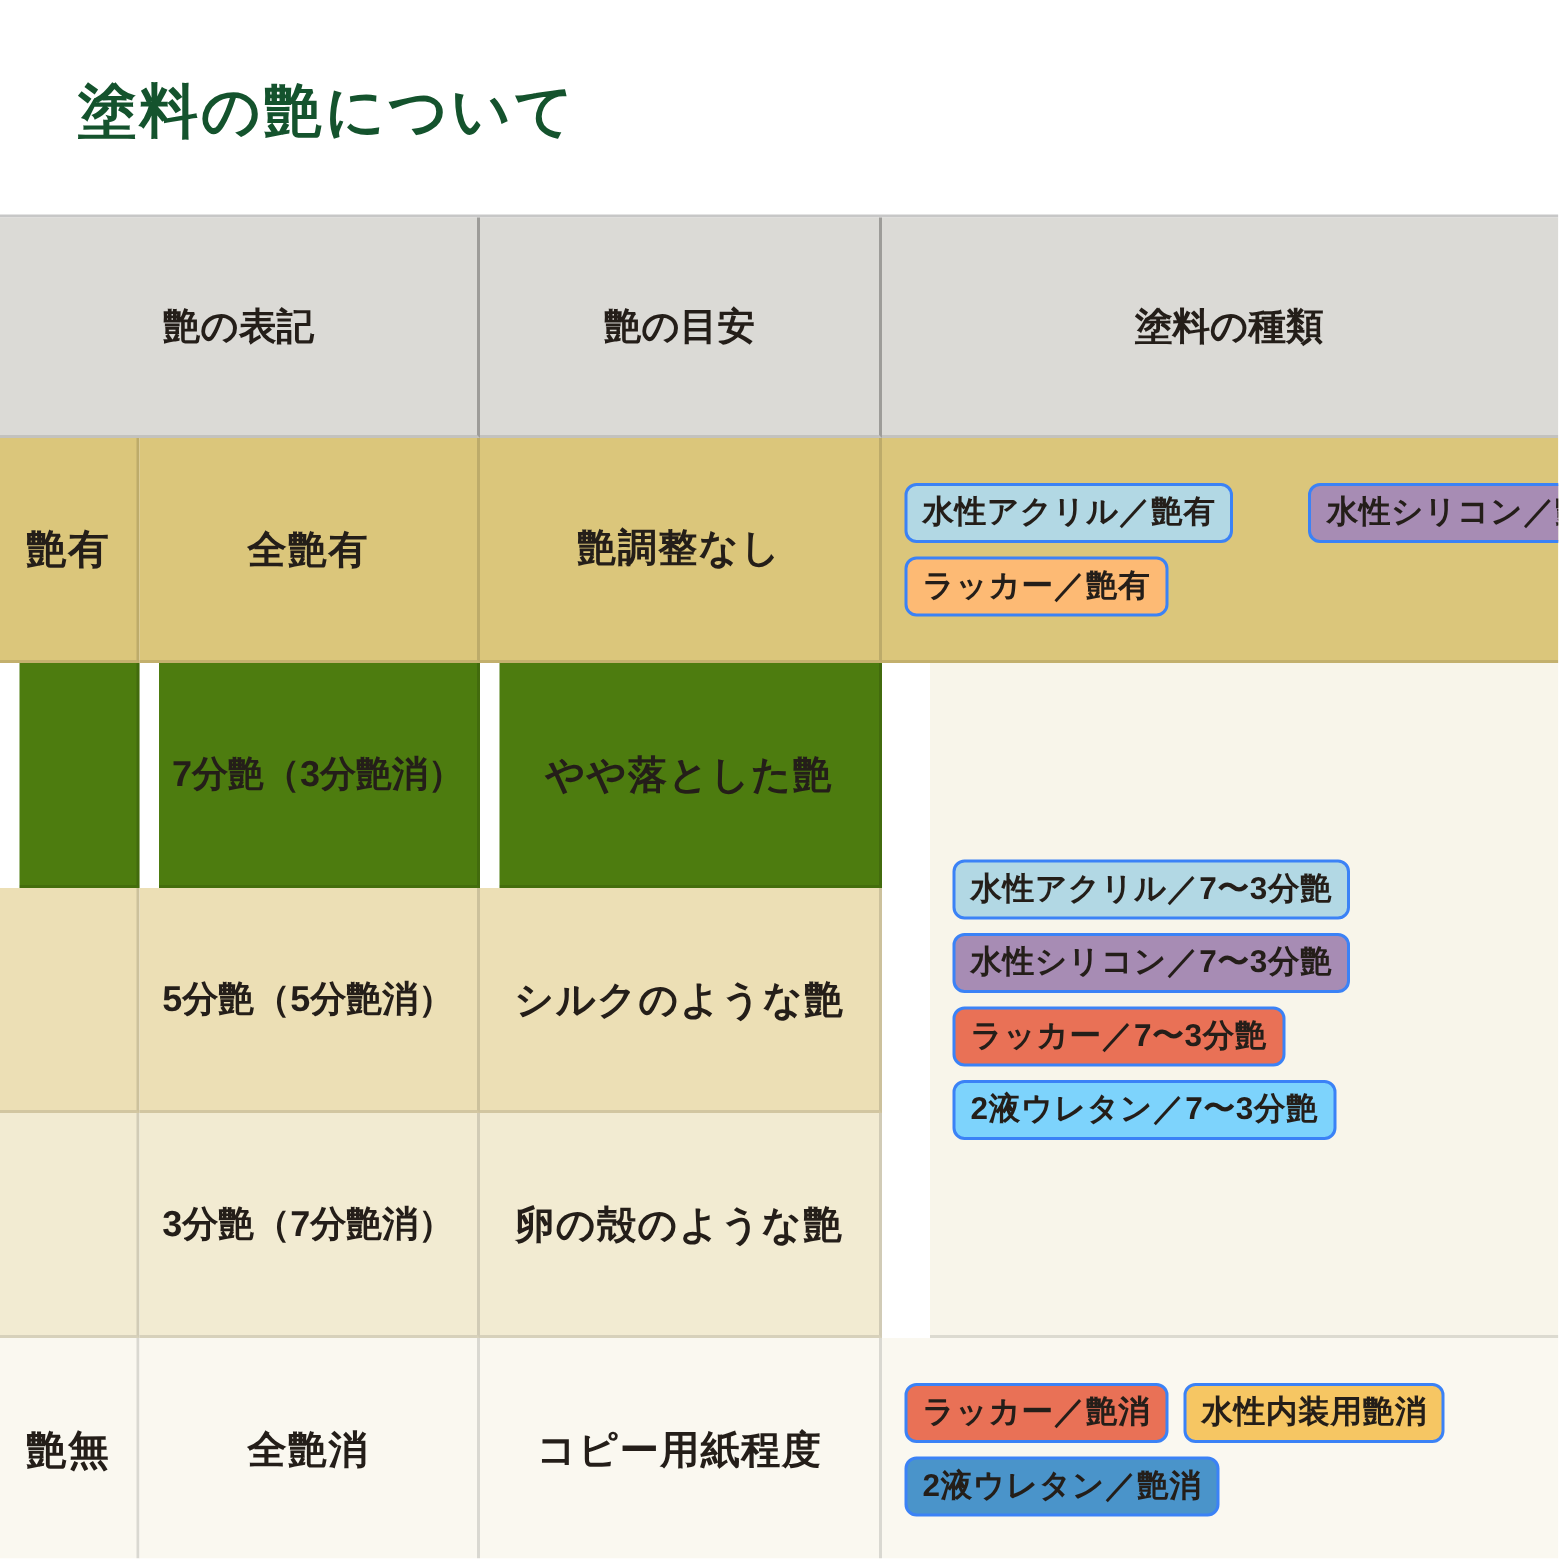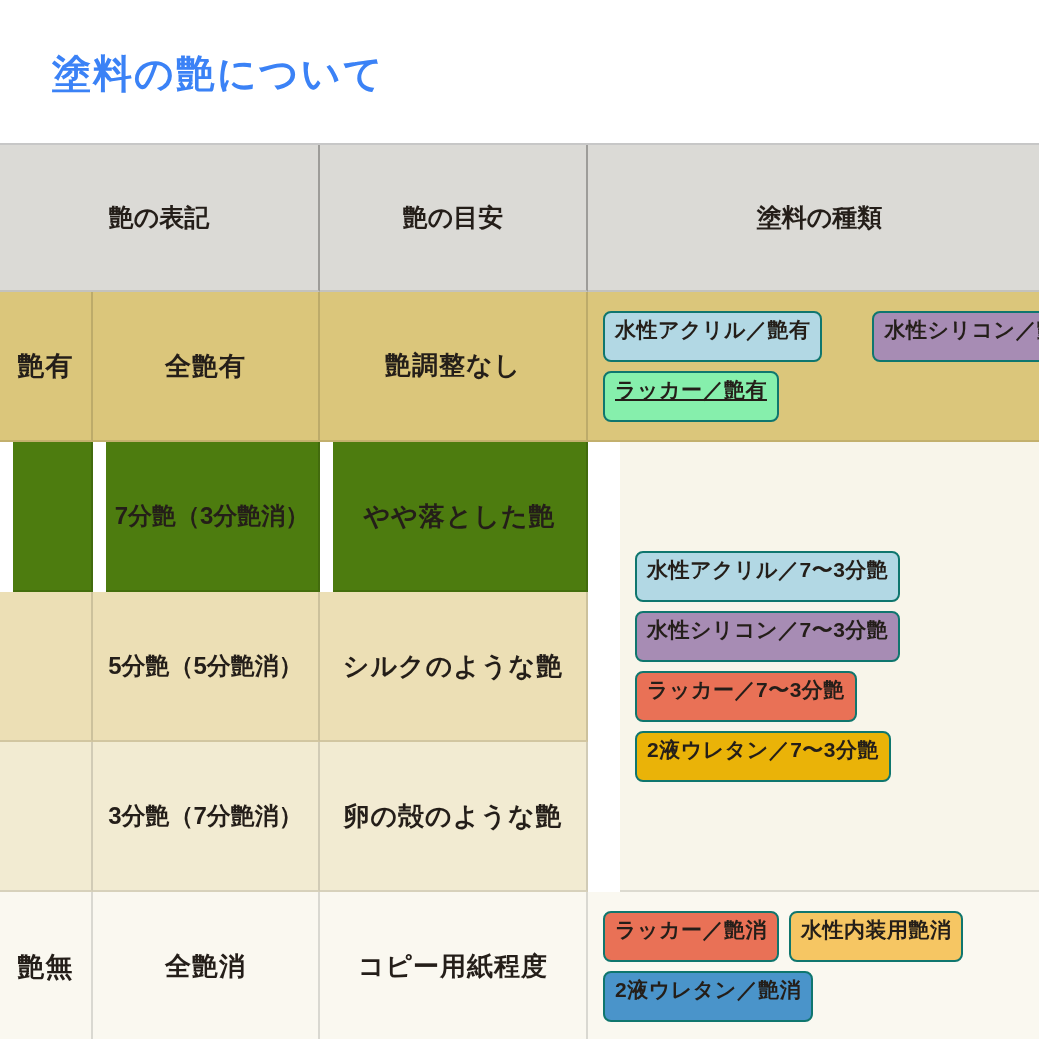--- a/index.html
+++ b/index.html
@@ -2,21 +2,21 @@
 <html><head>
 <meta charset="utf-8">
 <style>
   html,body{margin:0;padding:0;background:#fff;}
   .page{
     position:relative;width:1039px;height:1039px;background:#ffffff;
     overflow:hidden;font-family:"Liberation Sans",sans-serif;
   }
   .title{
     position:absolute;top:47px;left:52px;margin:0;
-    font-size:39px;font-weight:800;color:#3b82f6;letter-spacing:2px;
+    font-size:39px;font-weight:800;color:#14532d;letter-spacing:2px;
   }
   .gloss-table{
     position:absolute;top:143px;left:0;width:1039px;height:896px;
     display:grid;
     grid-template-columns:93px 227px 268px 451px;
     grid-template-rows:147px 150px 150px 150px 150px 149px;
     border-top:2px solid rgba(0,0,0,0.22);
   }
   .cell{
     box-sizing:border-box;display:flex;align-items:center;justify-content:center;
@@ -52,21 +52,21 @@
   .two-line{line-height:1.75;}
   
   .badge-cell{
     flex-direction:column;align-items:flex-start;justify-content:center;
     padding-left:15px;gap:9px;
   }
   .badge-line{display:flex;gap:10px;align-items:center;}
   .gap-lg{gap:50px;}
   .badge{
     display:inline-block;box-sizing:border-box;
-    padding:3px 10px 16px;border-radius:8px;border:2px solid #0f766e;
+    padding:3px 10px 5px;border-radius:8px;border:2px solid #3b82f6;
     font-size:21px;font-weight:600;color:#241e19;white-space:nowrap;
     letter-spacing:0.5px;
   }
 </style>
 </head>
 <body>
 
 <div class="page">
 
   <h1 class="title">塗料の艶について</h1>
@@ -83,41 +83,41 @@
       <div class="two-line">
         <div>艶調整なし</div>
       </div>
     </div>
     <div class="cell bg-r1 d1 last-col badge-cell">
       <div class="badge-line gap-lg">
         <span class="badge" style="background: rgb(178, 216, 228);">水性アクリル／艶有</span>
         <span class="badge" style="background: rgb(167, 140, 180);">水性シリコン／艶有</span>
       </div>
       <div class="badge-line">
-        <span class="badge" style="background: #86efac; text-decoration: underline;">ラッカー／艶有</span>
+        <span class="badge" style="background: #fdba74;">ラッカー／艶有</span>
       </div>
     </div>
 
     <div class="cell bg-r2 a2"></div>
     <div class="cell bg-r2 b2 t-paren">7分艶（3分艶消）</div>
     <div class="cell bg-r2 c2 t-cell">やや落とした艶</div>
 
     <div class="cell bg-r3 a3"></div>
     <div class="cell bg-r3 b3 t-paren">5分艶（5分艶消）</div>
     <div class="cell bg-r3 c3 t-cell">シルクのような艶</div>
 
     <div class="cell bg-r4 a4"></div>
     <div class="cell bg-r4 b4 t-paren">3分艶（7分艶消）</div>
     <div class="cell bg-r4 c4 t-cell">卵の殻のような艶</div>
 
     <div class="cell bg-paint d-mid last-col badge-cell">
       <span class="badge" style="background: rgb(178, 216, 228);">水性アクリル／7〜3分艶</span>
       <span class="badge" style="background: rgb(167, 140, 180);">水性シリコン／7〜3分艶</span>
       <span class="badge" style="background: rgb(233, 113, 86);">ラッカー／7〜3分艶</span>
-      <span class="badge" style="background: #eab308;">2液ウレタン／7〜3分艶</span>
+      <span class="badge" style="background: #7dd3fc;">2液ウレタン／7〜3分艶</span>
     </div>
 
     <div class="cell bg-r5 a5 t-label last-row">艶無</div>
     <div class="cell bg-r5 b5 t-cell last-row">全艶消</div>
     <div class="cell bg-r5 c5 t-cell last-row">コピー用紙程度</div>
     <div class="cell bg-r5 d5 last-col last-row badge-cell">
       <div class="badge-line">
         <span class="badge" style="background: rgb(233, 113, 86);">ラッカー／艶消</span>
         <span class="badge" style="background: rgb(246, 198, 99);">水性内装用艶消</span>
       </div>

